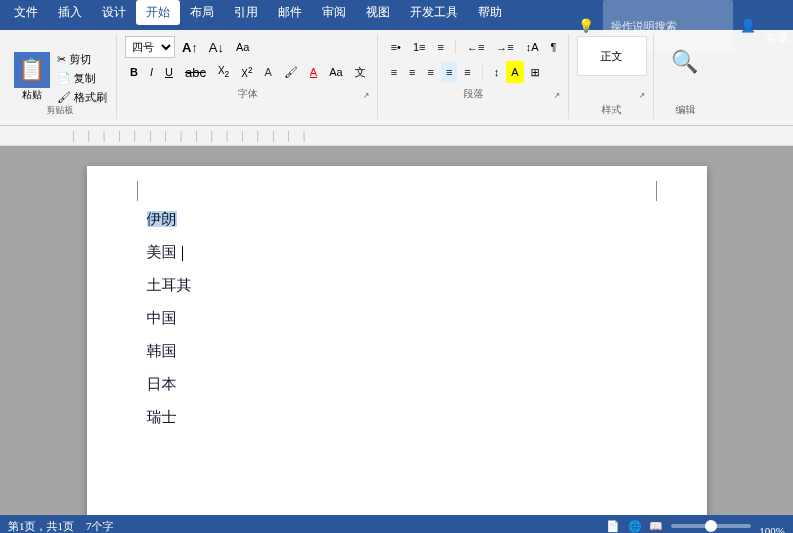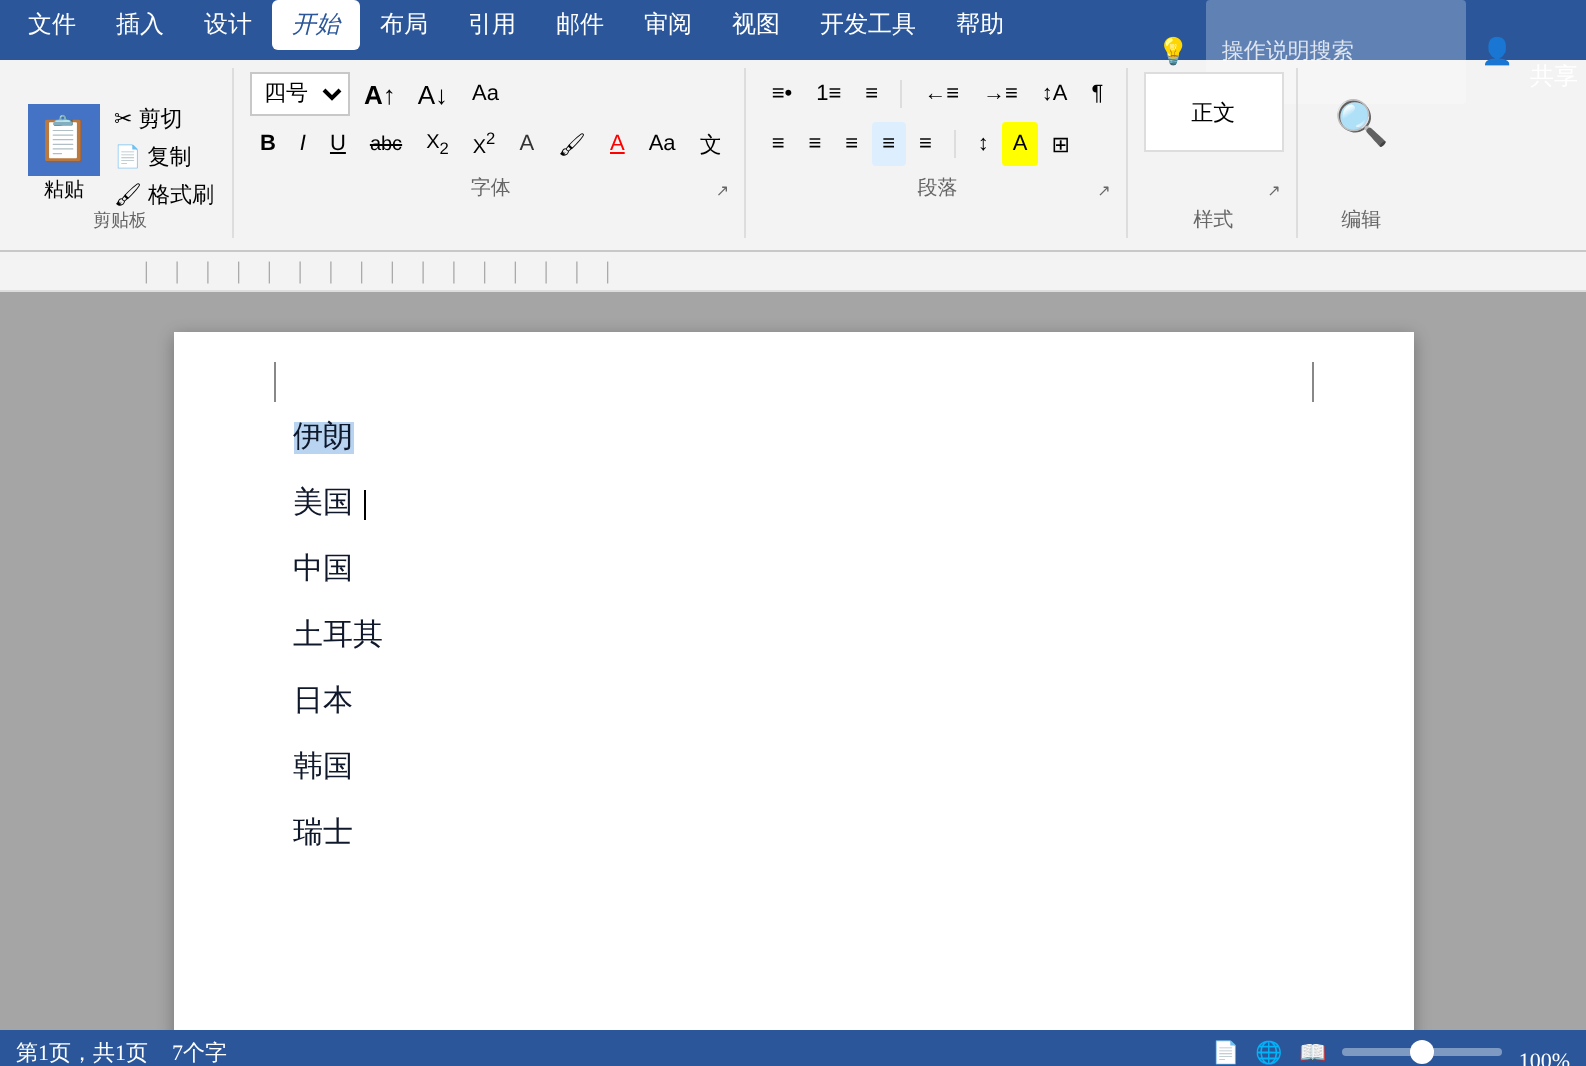--- a/index.html
+++ b/index.html
@@ -14,21 +14,21 @@
       padding: 0 4px;
       color: white;
       font-size: 12px;
     }
     .menu-item {
       padding: 4px 10px;
       cursor: pointer;
       border-radius: 3px;
       white-space: nowrap;
     }
-    .menu-item.active { background: white; color: #2b579a; font-style: italic; }
+    .menu-item.active { background: white; color: #2b579a; }
 
     .menu-right {
       margin-left: auto;
       display: flex;
       align-items: center;
       gap: 8px;
     }
     .search-box {
       background: rgba(255,255,255,0.25);
       border: none;
@@ -315,21 +315,21 @@
           <div style="display:flex;gap:1px;">
             <button class="font-btn" style="font-size:13px;font-weight:bold;">A↑</button>
             <button class="font-btn" style="font-size:13px;">A↓</button>
           </div>
           <button class="font-btn">Aa</button>
         </div>
         <div class="font-controls-row">
           <button class="font-btn" style="font-weight:bold;">B</button>
           <button class="font-btn" style="font-style:italic;">I</button>
           <button class="font-btn" style="text-decoration:underline;">U</button>
-          <button class="font-btn" style="text-decoration:line-through;font-size:10px;">abc</button>
+          <button class="font-btn" style="text-decoration:line-through;font-size:13px;">abc</button>
           <button class="font-btn" style="font-size:10px;">X<sub>2</sub></button>
           <button class="font-btn" style="font-size:10px;">X<sup>2</sup></button>
           <button class="font-btn" style="color:#333;">A</button>
           <button class="font-btn">🖌</button>
           <button class="font-btn" style="color:red;text-decoration:underline;text-decoration-color:red;">A</button>
           <button class="font-btn">Aa</button>
           <button class="font-btn">文</button>
         </div>
       </div>
       <div class="ribbon-group-label">字体</div>
@@ -392,30 +392,30 @@
     <div class="page-marker-right"></div>
     <div class="page-content">
       <span class="text-line">
         <span class="selected-text">伊朗</span>
       </span>
       <span class="text-line">
         <span>美国</span>
         <span class="text-cursor"></span>
       </span>
       <span class="text-line">
+        <span>土耳其</span>
+      </span>
+      <span class="text-line">
         <span>中国</span>
       </span>
       <span class="text-line">
-        <span>土耳其</span>
+        <span>韩国</span>
       </span>
       <span class="text-line">
         <span>日本</span>
-      </span>
-      <span class="text-line">
-        <span>韩国</span>
       </span>
       <span class="text-line">
         <span>瑞士</span>
       </span>
     </div>
   </div>
 </div>
 
 <div class="status-bar">
   <span>第1页，共1页</span>

